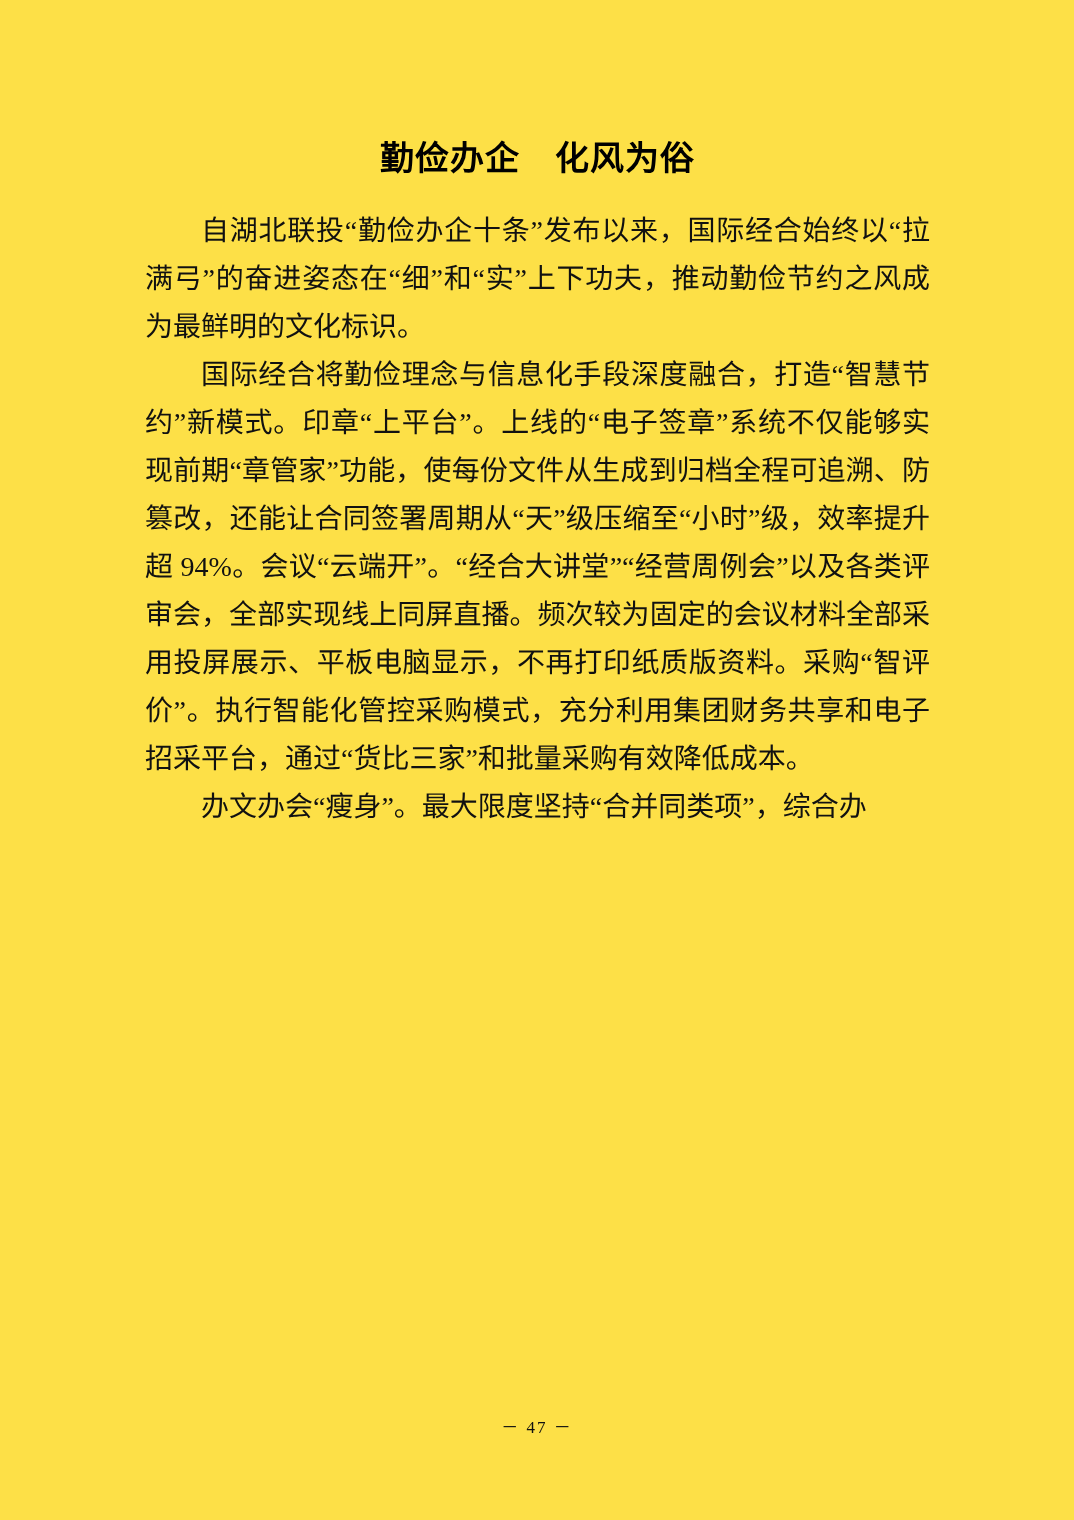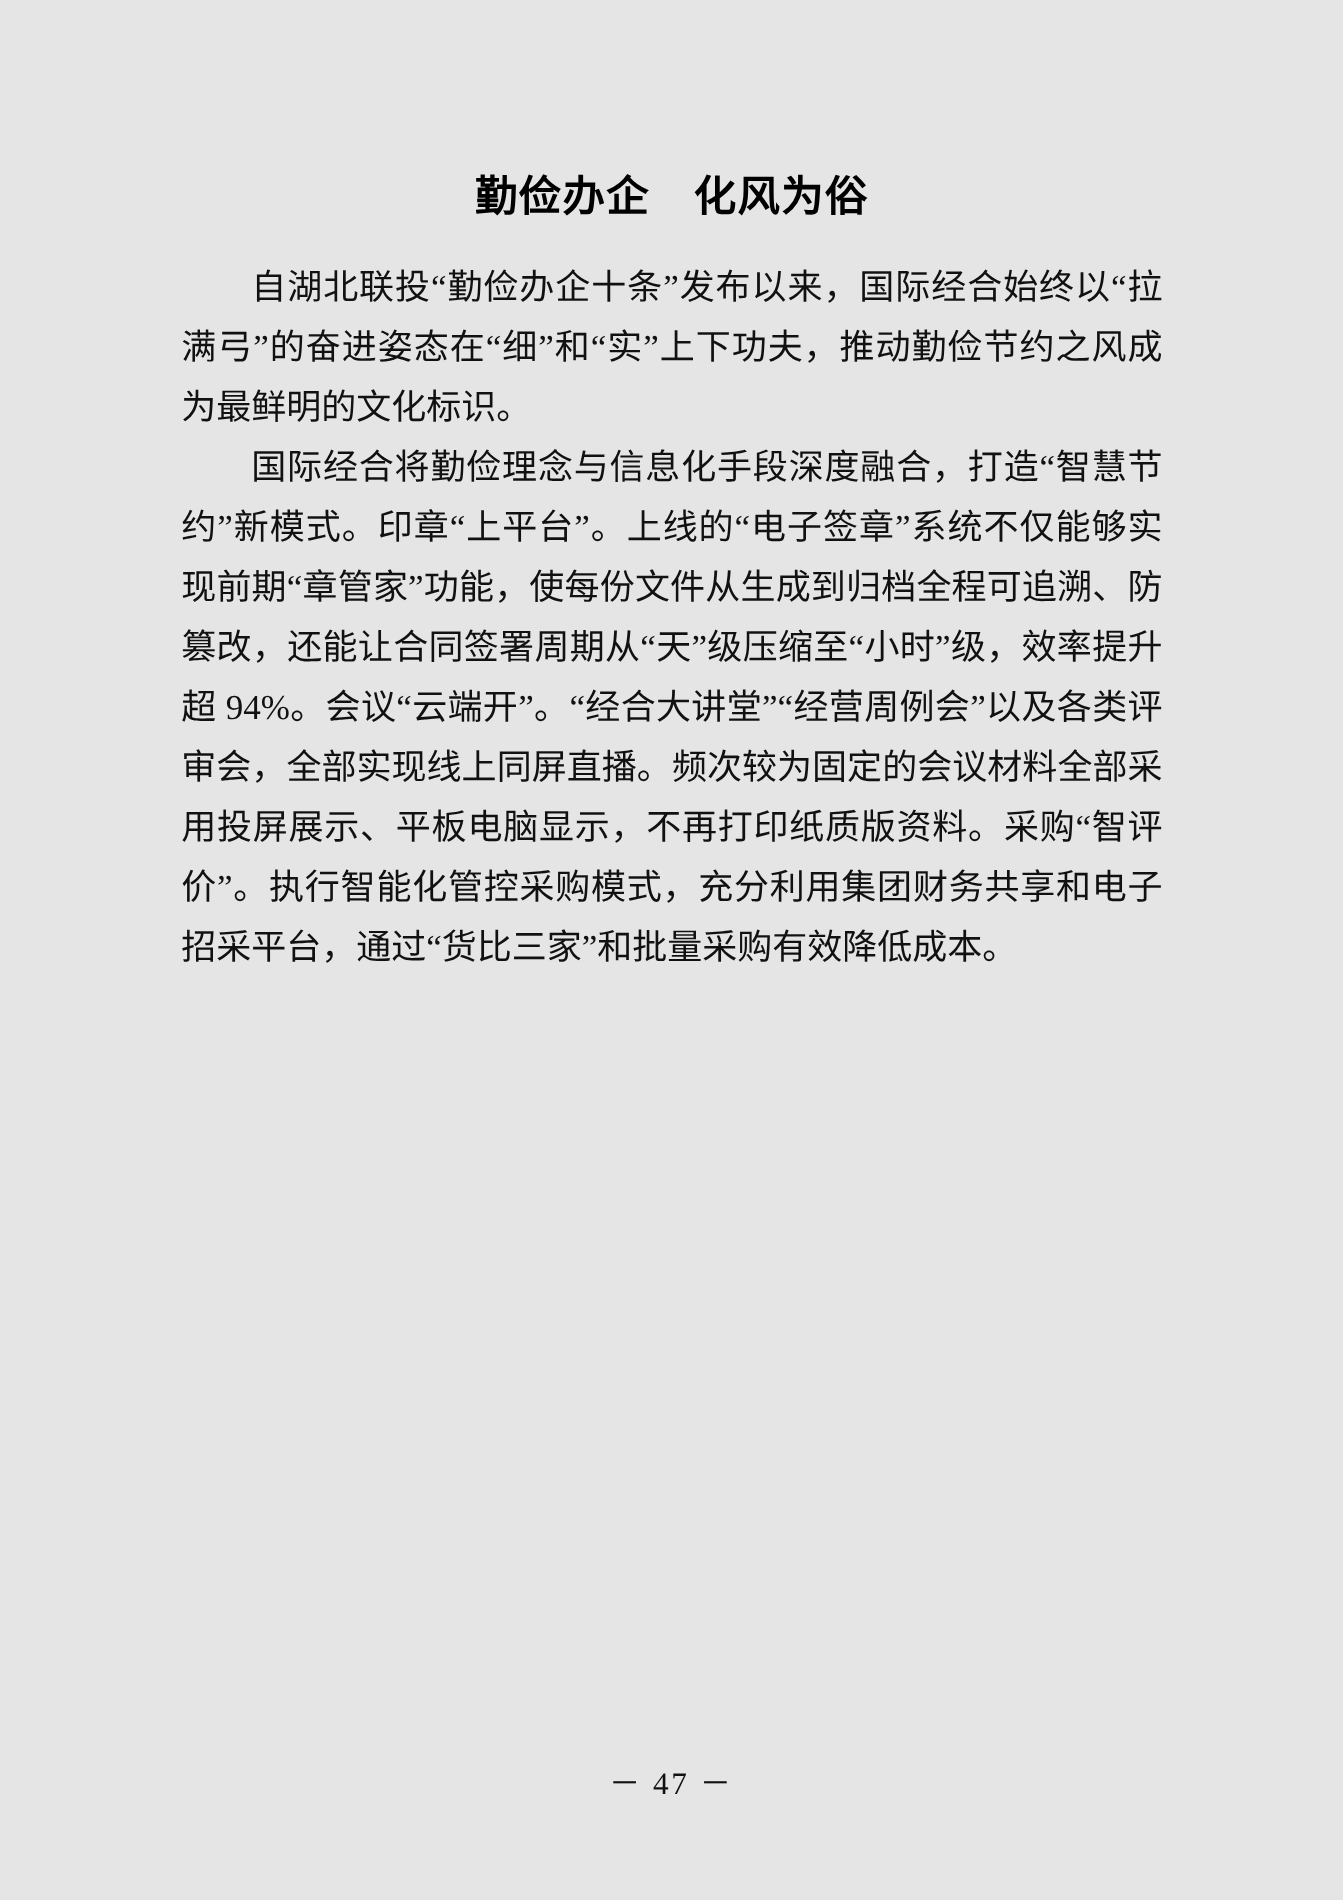--- a/index.html
+++ b/index.html
@@ -4,21 +4,21 @@
 <style>
   html, body {
     margin: 0;
     padding: 0;
     background: #ffffff;
   }
   .page {
     position: relative;
     width: 1074px;
     height: 1520px;
-    background: #e5e5e5;
+    background: #fde047;
     color: #000000;
     font-family: "Liberation Serif", "DejaVu Serif", serif;
     overflow: hidden;
     box-sizing: border-box;
   }
   .doc {
     padding: 130px 144px 0 145px;
     box-sizing: border-box;
   }
   .title {
@@ -40,31 +40,32 @@
     text-align: justify;
     text-indent: 2em;
     color: #111111;
   }
   .page-footer {
     position: absolute;
     left: 0;
     right: 0;
     top: 1410px;
     text-align: center;
-    font-size: 25px;
+    font-size: 17px;
     line-height: 36px;
     color: #111111;
     letter-spacing: 2px;
   }
 </style>
 </head>
 <body>
 
 <div class="page">
   <div class="doc">
     <h1 class="title">勤俭办企　化风为俗</h1>
     <div class="body-text">
       <p>自湖北联投“勤俭办企十条”发布以来，国际经合始终以“拉满弓”的奋进姿态在“细”和“实”上下功夫，推动勤俭节约之风成为最鲜明的文化标识。</p>
       <p>国际经合将勤俭理念与信息化手段深度融合，打造“智慧节约”新模式。印章“上平台”。上线的“电子签章”系统不仅能够实现前期“章管家”功能，使每份文件从生成到归档全程可追溯、防篡改，还能让合同签署周期从“天”级压缩至“小时”级，效率提升超 94%。会议“云端开”。“经合大讲堂”“经营周例会”以及各类评审会，全部实现线上同屏直播。频次较为固定的会议材料全部采用投屏展示、平板电脑显示，不再打印纸质版资料。采购“智评价”。执行智能化管控采购模式，充分利用集团财务共享和电子招采平台，通过“货比三家”和批量采购有效降低成本。</p>
+      <p>办文办会“瘦身”。最大限度坚持“合并同类项”，综合办</p>
     </div>
   </div>
   <div class="page-footer">－ 47 －</div>
 </div>
 
 </body></html>

